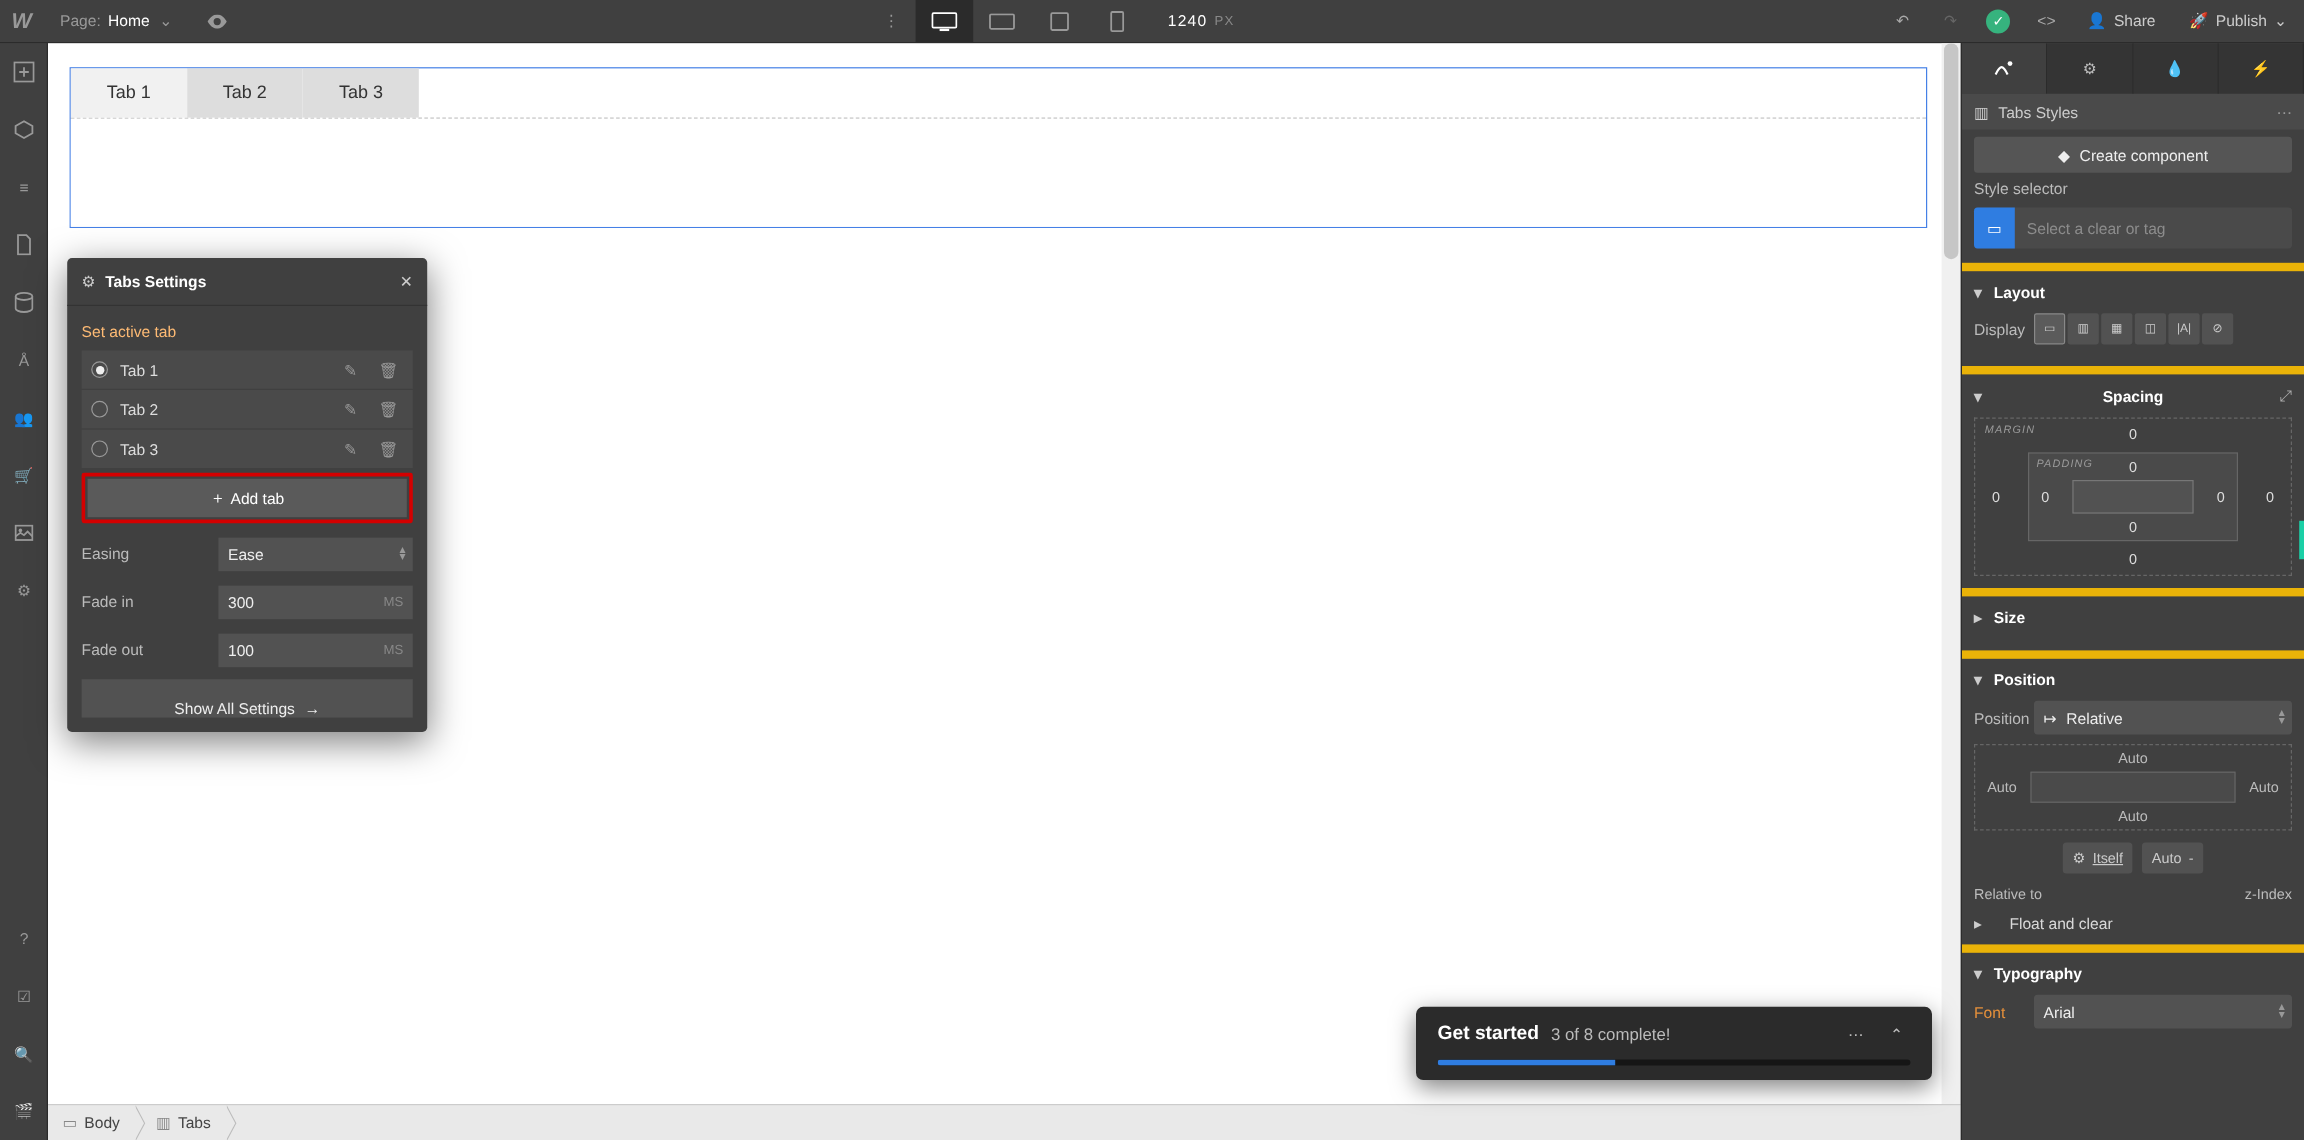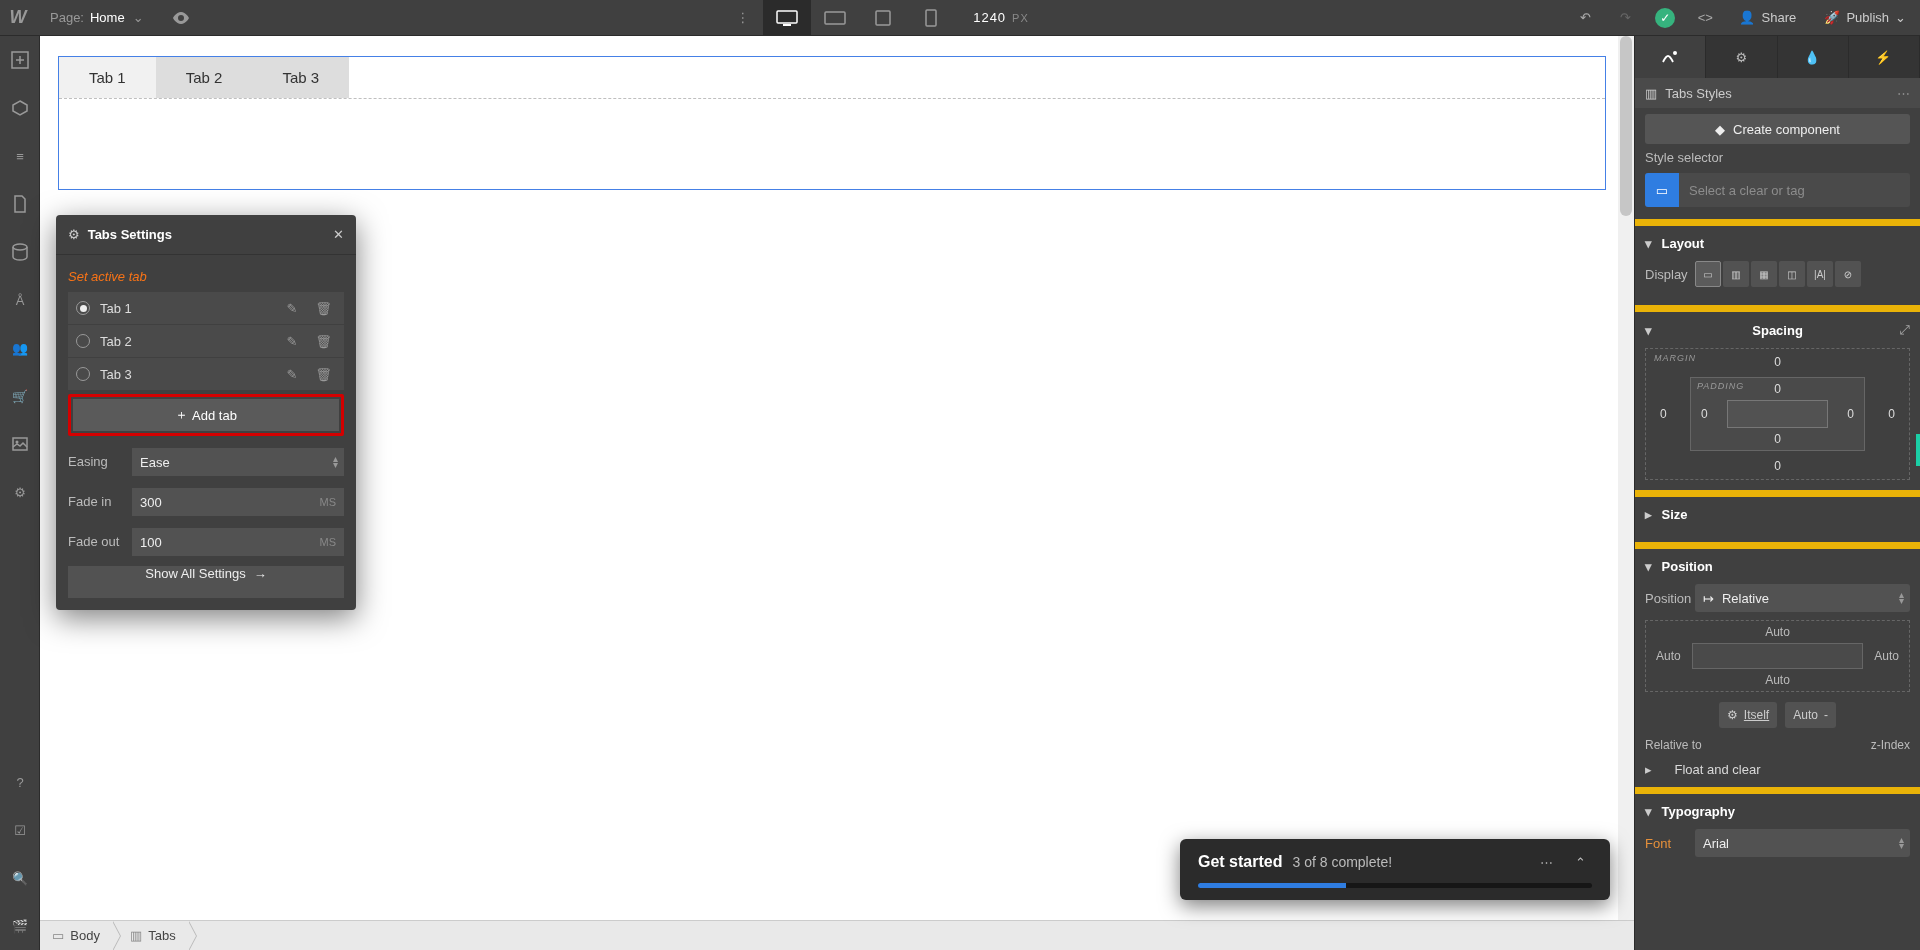--- a/index.html
+++ b/index.html
@@ -50,34 +50,34 @@
 #breadcrumb .crumb::before { content:""; position:absolute; right:-9px; top:0; width:0; height:0; border-top:15px solid transparent; border-bottom:15px solid transparent; border-left:8px solid #bbb; z-index:1; }
 #breadcrumb .crumb .bic { color:#888; }
 
 
 #popover { position:absolute; left:56px; top:215px; width:300px; background:#404040; border-radius:4px; box-shadow:0 8px 30px rgba(0,0,0,.5); color:#d9d9d9; }
 #popover .hdr { display:flex; align-items:center; height:40px; padding:0 12px; border-bottom:1px solid #333; }
 #popover .hdr .gear { margin-right:8px; color:#ccc; }
 #popover .hdr .ttl { color:#ffffff; font-weight:bold; flex:1; }
 #popover .hdr .x { color:#ccc; }
 #popover .body { padding:10px 12px 12px; }
-#popover .lbl { color:#f97316; margin:4px 0 8px;font-style:italic; }
+#popover .lbl { color:#fdba74; margin:4px 0 8px; }
 #popover .opt { display:flex; align-items:center; height:32px; background:#4a4a4a; margin-bottom:1px; padding:0 8px; gap:10px; }
 #popover .opt .radio { width:14px; height:14px; border:1px solid #999; border-radius:50%; display:flex; align-items:center; justify-content:center; }
 #popover .opt .radio.on::after { content:""; width:7px; height:7px; background:#eee; border-radius:50%; }
 #popover .opt .name { flex:1; color:#ddd; }
 #popover .opt .mini { color:#999; font-size:13px; padding:0 4px; }
 #popover .addtab-wrap { border:3px solid #d40000; border-radius:2px; padding:2px 2px; margin:4px 0 10px; }
 #popover .addtab { height:32px; background:#5a5a5a; display:flex; align-items:center; justify-content:center; color:#fff; gap:4px; }
-#popover .row { display:flex; align-items:center; height:32px; margin-bottom:8px; gap:8px; }
+#popover .row { display:flex; align-items:center; height:32px; margin-bottom:8px; gap:28px; }
 #popover .row .rlbl { width:56px; color:#bbb; font-size:13px; line-height:1.1; }
-#popover .row .rctl { flex:1; height:28px; background:#525252; display:flex; align-items:center; padding:0 8px; color:#eee; position:relative; }
+#popover .row .rctl { flex:1; height:28px; background:#525252; display:flex; align-items:center; padding:0 8px; color:#eee; position:relative;margin-left:30px; }
 #popover .row .rctl .unit { position:absolute; right:8px; color:#888; font-size:11px; }
 #popover .row .rctl .updn { position:absolute; right:6px; color:#999; font-size:10px; line-height:6px; }
-#popover .showall { height:32px; background:#525252; display:flex; align-items:flex-start; justify-content:center; gap:8px; color:#eee; }
+#popover .showall { height:32px; background:#525252; display:flex; align-items:flex-end; justify-content:center; gap:8px; color:#eee; }
 
 
 #toast { position:absolute; right:310px; bottom:50px; width:430px; background:#2b2b2b; border-radius:6px; padding:14px 18px 12px; box-shadow:0 6px 20px rgba(0,0,0,.5); }
 #toast .trow { display:flex; align-items:center; gap:10px; }
 #toast .ttl { color:#fff; font-weight:bold; font-size:16px; }
 #toast .sub { color:#bbb; font-size:14px; }
 #toast .sp { flex:1; }
 #toast .tico { color:#bbb; padding:0 6px; }
 #toast .bar { height:5px; background:#161616; border-radius:3px; margin-top:12px; overflow:hidden; }
 #toast .bar .fill { height:100%; background:#2f7de1; }

